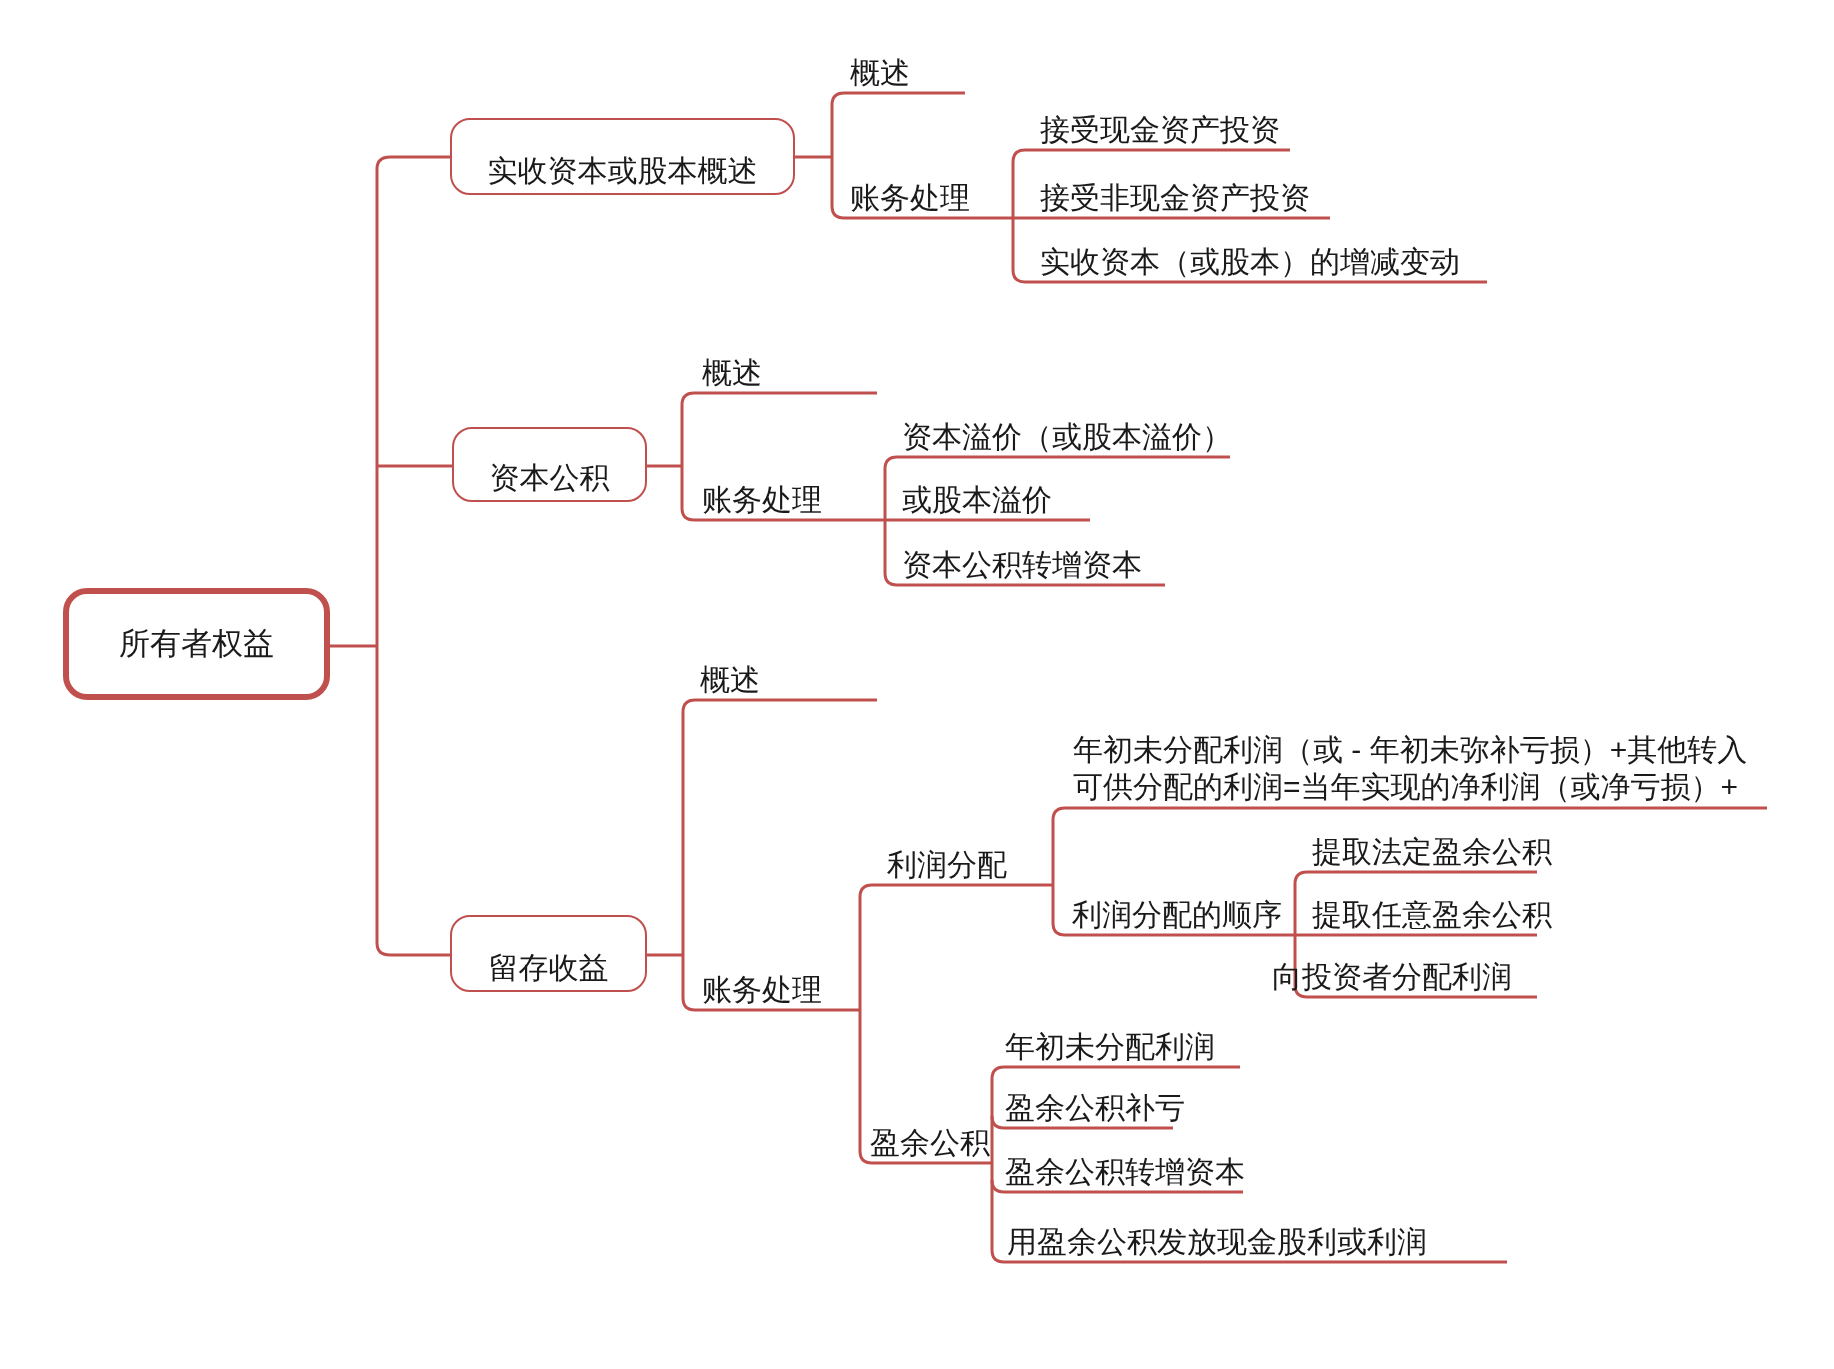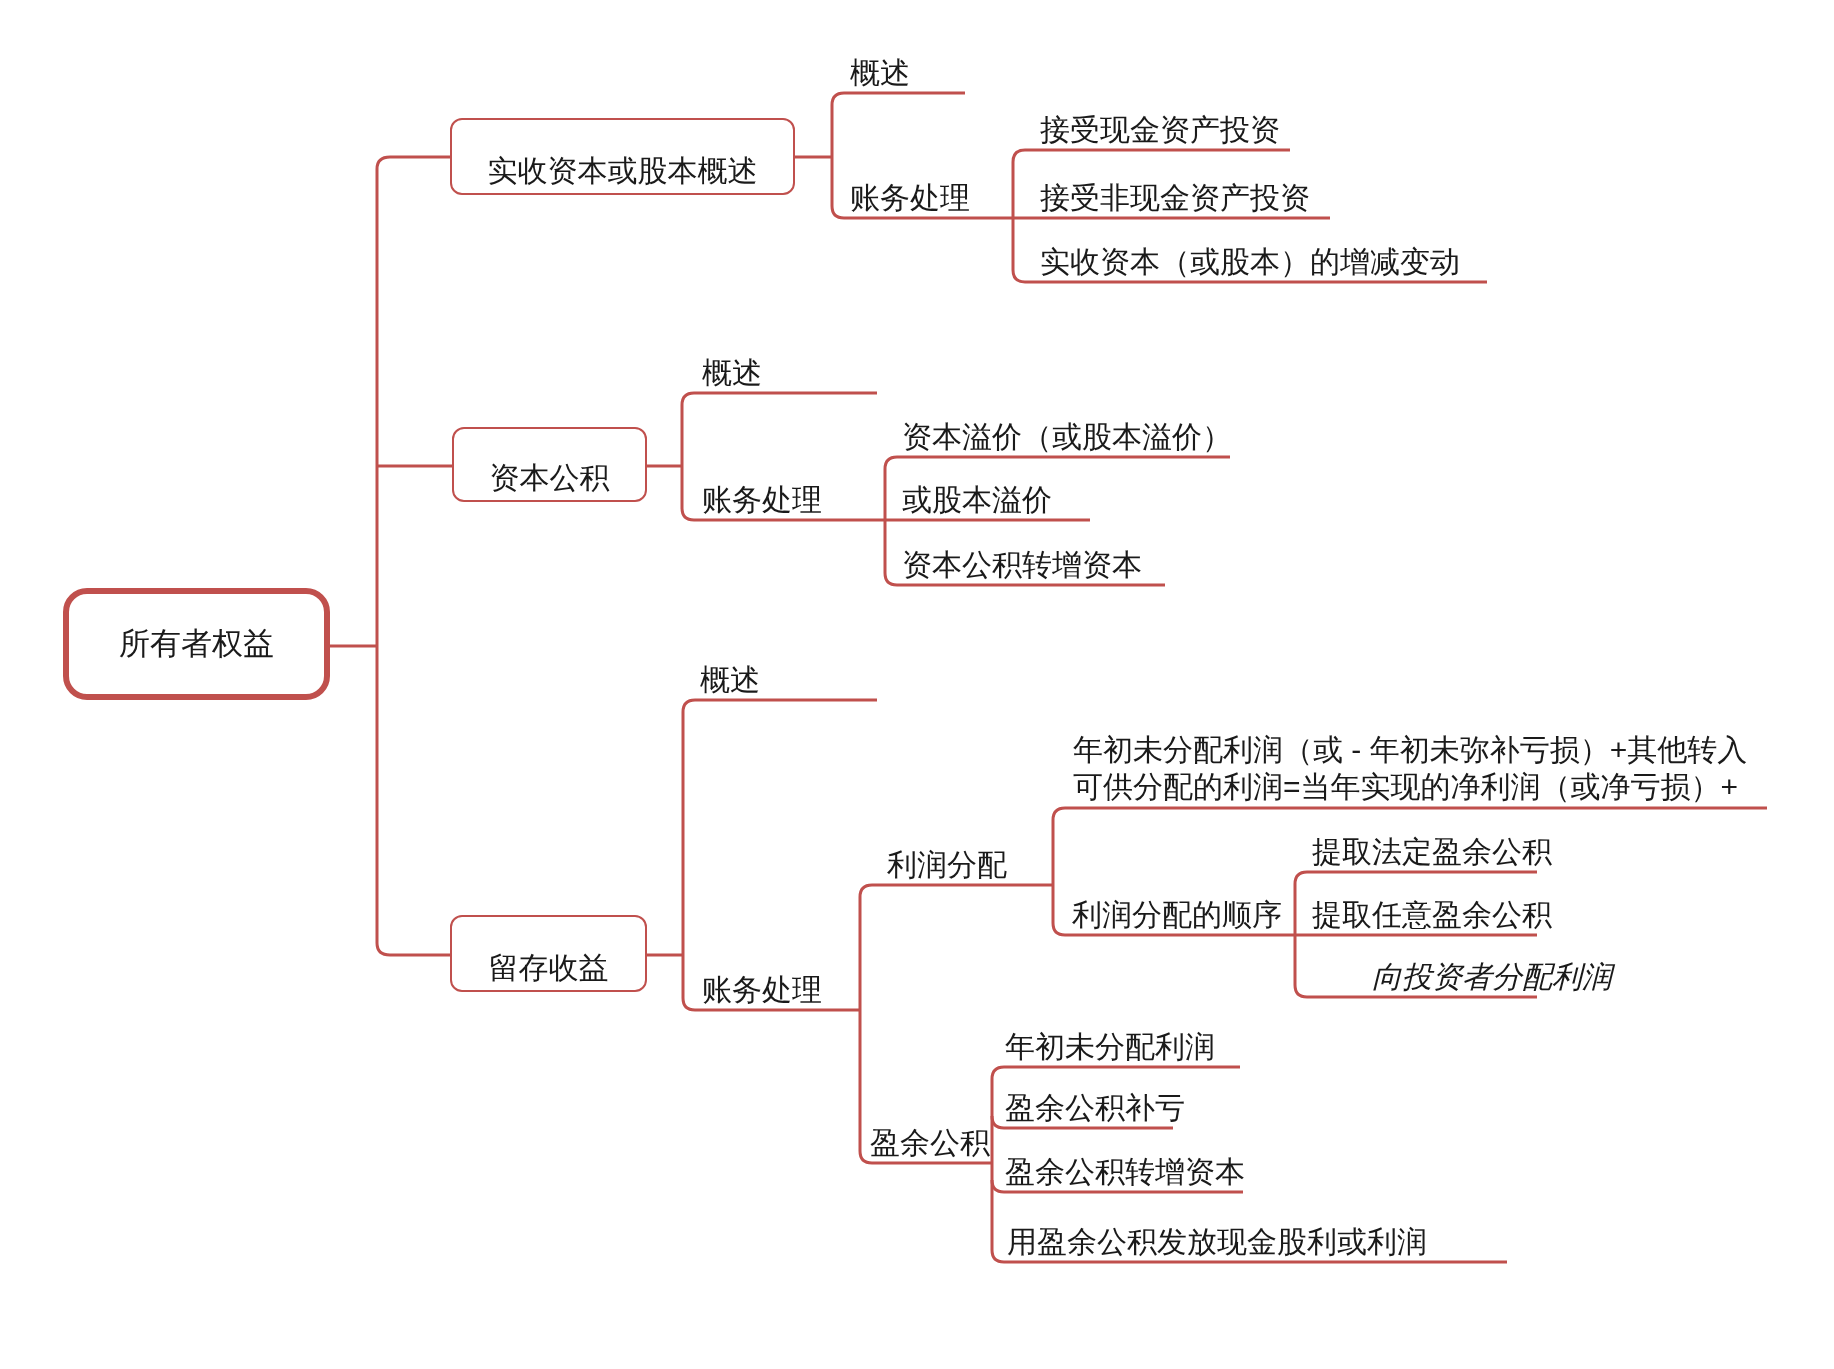--- a/index.html
+++ b/index.html
@@ -11,21 +11,21 @@
     color:#1a1a1a;
     overflow:hidden;
   }
   svg.connectors{position:absolute;left:0;top:0;width:1834px;height:1369px;}
   svg.connectors path{fill:none;stroke:#c0504d;stroke-width:3;stroke-linecap:butt;}
 
   .topic-box{
     position:absolute;
     box-sizing:border-box;
     border:2.5px solid #c0504d;
-    border-radius:12px;
+    border-radius:20px;
     background:#ffffff;
     display:flex;justify-content:center;align-items:flex-end;
     font-size:30px;line-height:1.15;
     padding-bottom:5px;
     white-space:nowrap;
   }
   .root-box{
     position:absolute;
     box-sizing:border-box;
     border:6px solid #c0504d;
@@ -106,21 +106,21 @@
   <div class="label" style="left:887px;bottom:487px;">利润分配</div>
 
   <div class="label-multi" style="left:1073px;bottom:564px;">
     <span>年初未分配利润（或 - 年初未弥补亏损）+其他转入</span>
     <span>可供分配的利润=当年实现的净利润（或净亏损）+</span>
   </div>
 
   <div class="label" style="left:1072px;bottom:437px;">利润分配的顺序</div>
   <div class="label" style="left:1312px;bottom:500px;">提取法定盈余公积</div>
   <div class="label" style="left:1312px;bottom:437px;text-align:center;">提取任意盈余公积</div>
-  <div class="label" style="left:1372px;bottom:375px;font-style:italic;">向投资者分配利润</div>
+  <div class="label" style="left:1272px;bottom:375px;">向投资者分配利润</div>
 
   <div class="label" style="left:870px;bottom:209px;">盈余公积</div>
   <div class="label" style="left:1005px;bottom:305px;">年初未分配利润</div>
   <div class="label" style="left:1005px;bottom:244px;">盈余公积补亏</div>
   <div class="label" style="left:1005px;bottom:180px;">盈余公积转增资本</div>
   <div class="label" style="left:1007px;bottom:110px;">用盈余公积发放现金股利或利润</div>
 
 </div>
 
 </body></html>

